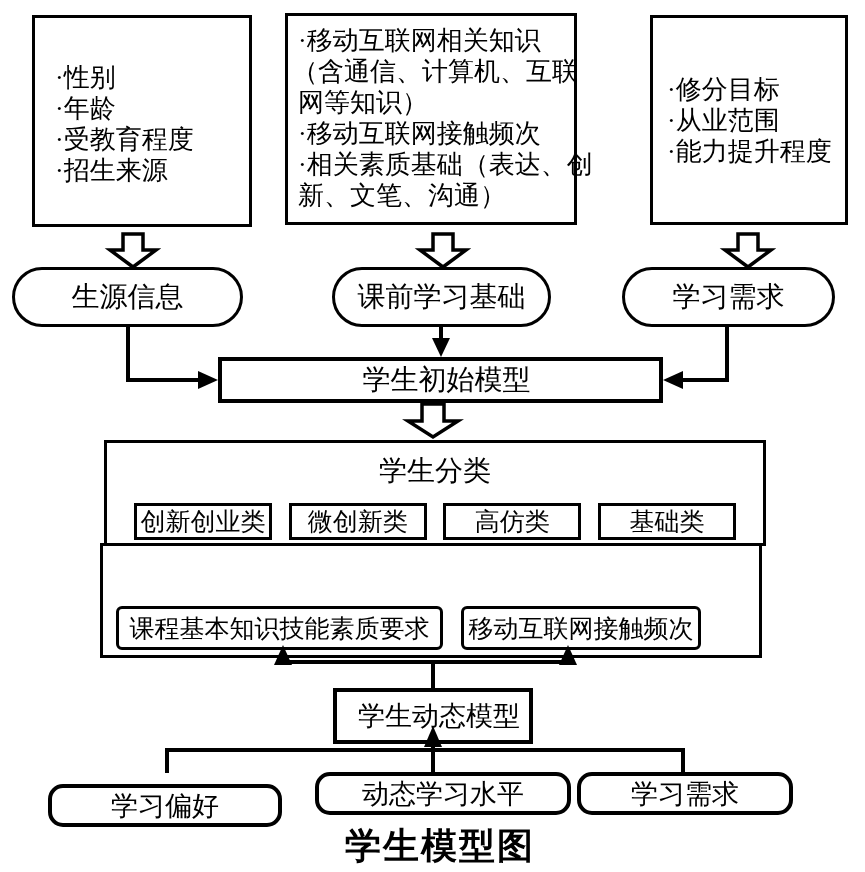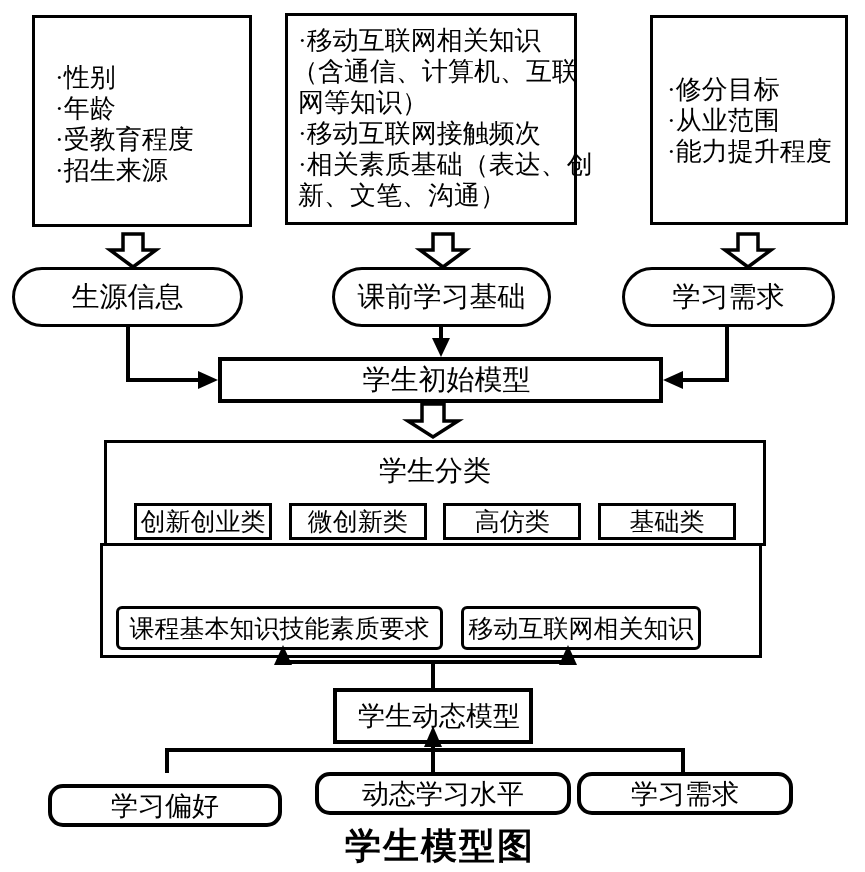--- a/index.html
+++ b/index.html
@@ -101,21 +101,21 @@
       <div class="cat">高仿类</div>
       <div class="cat">基础类</div>
     </div>
   </div>
 
   <div class="section" id="section-req">
     <div class="req" id="req-basic">
       <span>课程基本知识技能素质要求</span>
     </div>
     <div class="req" id="req-personal">
-      <span>移动互联网相关知识</span>
+      <span>移动互联网接触频次</span>
     </div>
   </div>
 
   <div class="rect" id="dynamic-model">
     <span>学生动态模型</span>
   </div>
 
   <div class="bbox" id="input-pref">
     <span>学习偏好</span>
   </div>

